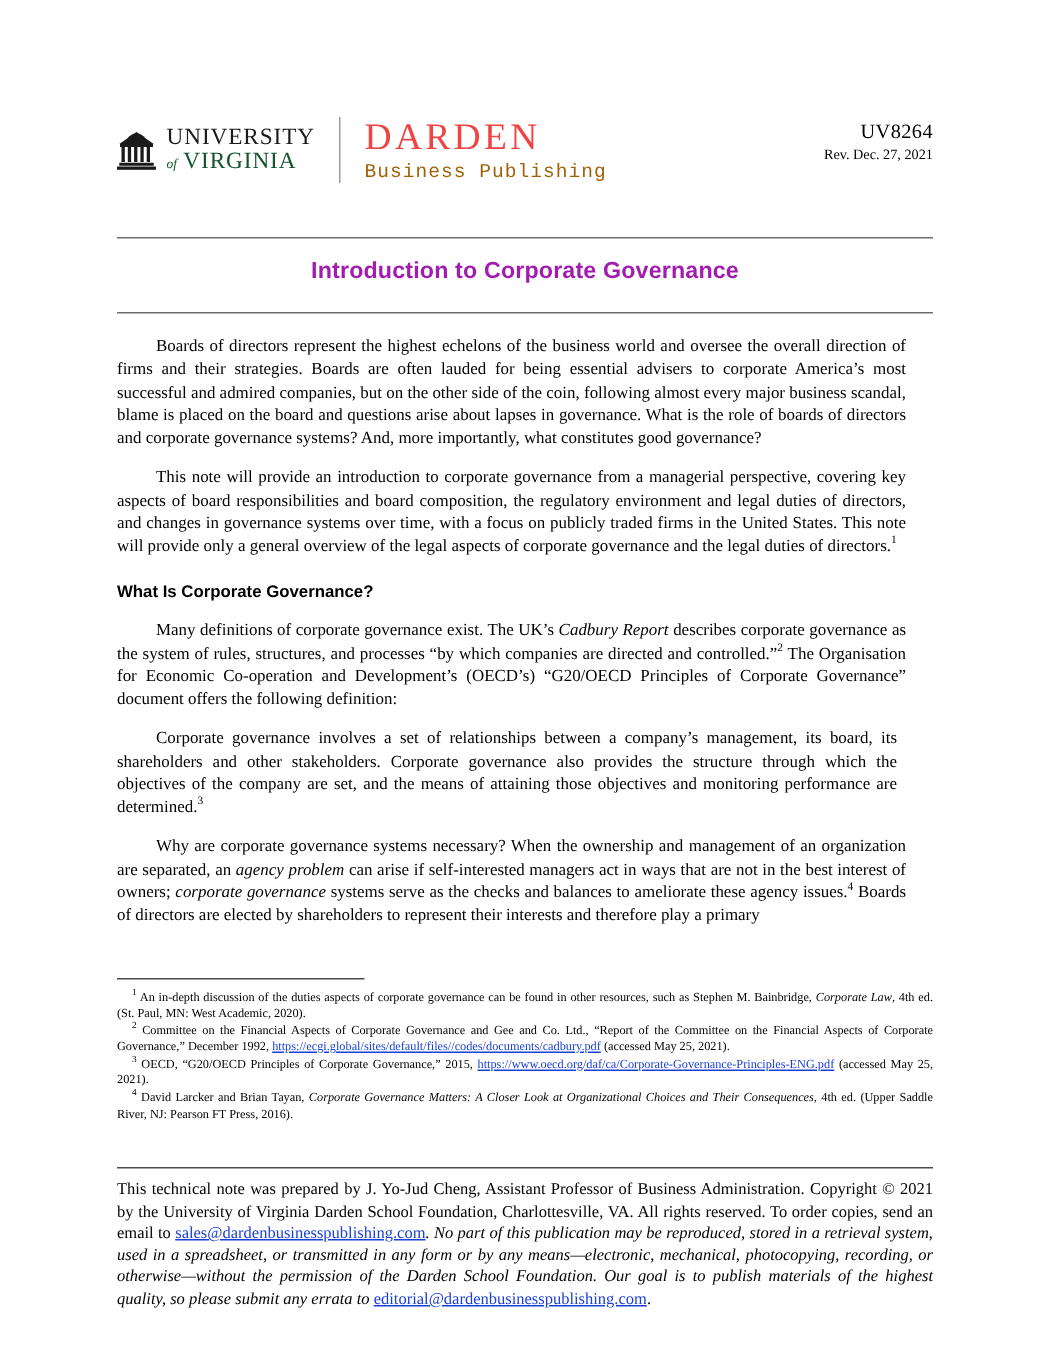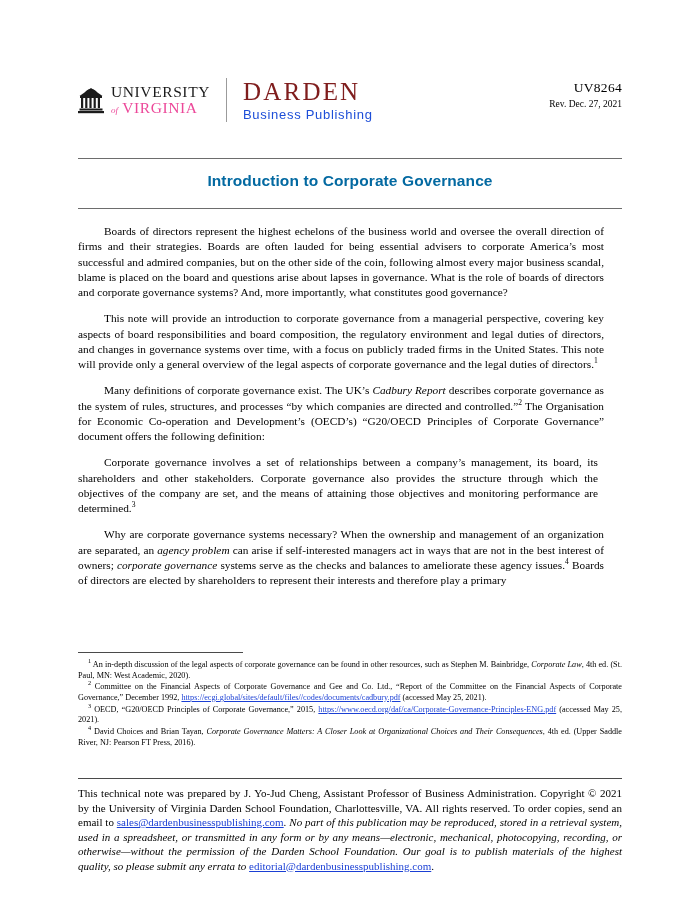--- a/index.html
+++ b/index.html
@@ -50,48 +50,48 @@
   .uva-line1 {
     font-family: "Liberation Serif", serif;
     font-size: 15.5px;
     letter-spacing: 0.6px;
     color: #1b1b1b;
   }
   .uva-line2 {
     font-family: "Liberation Serif", serif;
     font-size: 15.5px;
     letter-spacing: 0.6px;
-    color: #ec4899;
+    color: #14532d;
   }
   .uva-of {
     font-size: 9px;
     font-style: italic;
     letter-spacing: 0;
   }
   .brand-divider {
     width: 1px;
     background: #9b9b9b;
     height: 44px;
     margin: 0 16px;
   }
   .darden {
     line-height: 1.1;
   }
   .darden-name {
     font-family: "Liberation Serif", serif;
     font-size: 25px;
     letter-spacing: 2.2px;
-    color: #7f1d1d;
+    color: #ef4444;
     font-weight: normal;
   }
   .darden-sub {
-    font-family: Liberation Sans, sans-serif;
+    font-family: Liberation Mono, monospace;
     font-size: 13px;
     letter-spacing: 0.7px;
-    color: #1d4ed8;
+    color: #a16207;
     margin-top: 2px;
   }
   .doc-id {
     text-align: right;
     padding-top: 2px;
     margin-left: 12px;
   }
   .doc-number {
     font-size: 13.5px;
     letter-spacing: 0.3px;
@@ -114,21 +114,21 @@
   
   .doc-title {
     position: absolute;
     left: 78px;
     right: 78px;
     top: 172px;
     text-align: center;
     font-family: "Liberation Sans", sans-serif;
     font-size: 15.5px;
     font-weight: bold;
-    color: #0369a1;
+    color: #a21caf;
     letter-spacing: 0.1px;
   }
 
   
   .body {
     position: absolute;
     left: 78px;
     right: 78px;
     top: 224px;
     font-size: 11.3px;
@@ -252,37 +252,38 @@
 
   <div class="rule rule-top"></div>
   <div class="doc-title">Introduction to Corporate Governance</div>
   <div class="rule rule-bottom"></div>
 
   <div class="body">
     <p>Boards of directors represent the highest echelons of the business world and oversee the overall direction of firms and their strategies. Boards are often lauded for being essential advisers to corporate America’s most successful and admired companies, but on the other side of the coin, following almost every major business scandal, blame is placed on the board and questions arise about lapses in governance. What is the role of boards of directors and corporate governance systems? And, more importantly, what constitutes good governance?</p>
 
     <p><span>This note will provide an introduction to corporate governance from a managerial perspective, covering key aspects of board responsibilities and board composition, the regulatory environment and legal duties of directors, and changes in governance systems over time, with a focus on publicly traded firms in the United States. This note will provide only a general overview of the legal aspects of corporate governance and the legal duties of directors.</span><span class="sup">1</span></p>
 
+    <div class="section-head">What Is Corporate Governance?</div>
 
     <p><span>Many definitions of corporate governance exist. The UK’s </span><em>Cadbury Report</em><span> describes corporate governance as the system of rules, structures, and processes “by which companies are directed and controlled.”</span><span class="sup">2</span><span> The Organisation for Economic Co-operation and Development’s (OECD’s) “G20/OECD Principles of Corporate Governance” document offers the following definition:</span></p>
 
     <p class="blockquote"><span>Corporate governance involves a set of relationships between a company’s management, its board, its shareholders and other stakeholders. Corporate governance also provides the structure through which the objectives of the company are set, and the means of attaining those objectives and monitoring performance are determined.</span><span class="sup">3</span></p>
 
     <p><span>Why are corporate governance systems necessary? When the ownership and management of an organization are separated, an </span><em>agency problem</em><span> can arise if self-interested managers act in ways that are not in the best interest of owners; </span><em>corporate governance</em><span> systems serve as the checks and balances to ameliorate these agency issues.</span><span class="sup">4</span><span> Boards of directors are elected by shareholders to represent their interests and therefore play a primary</span></p>
   </div>
 
   <div class="fn-rule"></div>
   <div class="footnotes">
-    <p><span class="fn-sup">1</span> <span>An in-depth discussion of the legal aspects of corporate governance can be found in other resources, such as Stephen M. Bainbridge, </span><em>Corporate Law</em><span>, 4th ed. (St. Paul, MN: West Academic, 2020).</span></p>
+    <p><span class="fn-sup">1</span> <span>An in-depth discussion of the duties aspects of corporate governance can be found in other resources, such as Stephen M. Bainbridge, </span><em>Corporate Law</em><span>, 4th ed. (St. Paul, MN: West Academic, 2020).</span></p>
 
     <p><span class="fn-sup">2</span> <span>Committee on the Financial Aspects of Corporate Governance and Gee and Co. Ltd., “Report of the Committee on the Financial Aspects of Corporate Governance,” December 1992, </span><a class="link" href="#">https://ecgi.global/sites/default/files//codes/documents/cadbury.pdf</a><span> (accessed May 25, 2021).</span></p>
 
     <p><span class="fn-sup">3</span> <span>OECD, “G20/OECD Principles of Corporate Governance,” 2015, </span><a class="link" href="#">https://www.oecd.org/daf/ca/Corporate-Governance-Principles-ENG.pdf</a><span> (accessed May 25, 2021).</span></p>
 
-    <p><span class="fn-sup">4</span> <span>David Choices and Brian Tayan, </span><em>Corporate Governance Matters: A Closer Look at Organizational Choices and Their Consequences</em><span>, 4th ed. (Upper Saddle River, NJ: Pearson FT Press, 2016).</span></p>
+    <p><span class="fn-sup">4</span> <span>David Larcker and Brian Tayan, </span><em>Corporate Governance Matters: A Closer Look at Organizational Choices and Their Consequences</em><span>, 4th ed. (Upper Saddle River, NJ: Pearson FT Press, 2016).</span></p>
   </div>
 
   <div class="colophon-rule"></div>
   <div class="colophon">
     <p><span>This technical note was prepared by J. Yo-Jud Cheng, Assistant Professor of Business Administration. Copyright © 2021 by the University of Virginia Darden School Foundation, Charlottesville, VA. All rights reserved. To order copies, send an email to </span><a class="link" href="#">sales@dardenbusinesspublishing.com</a><span class="it">. No part of this publication may be reproduced, stored in a retrieval system, used in a spreadsheet, or transmitted in any form or by any means—electronic, mechanical, photocopying, recording, or otherwise—without the permission of the Darden School Foundation. Our goal is to publish materials of the highest quality, so please submit any errata to </span><a class="link" href="#">editorial@dardenbusinesspublishing.com</a><span>.</span></p>
   </div>
 
 </div>
 
 </body></html>

